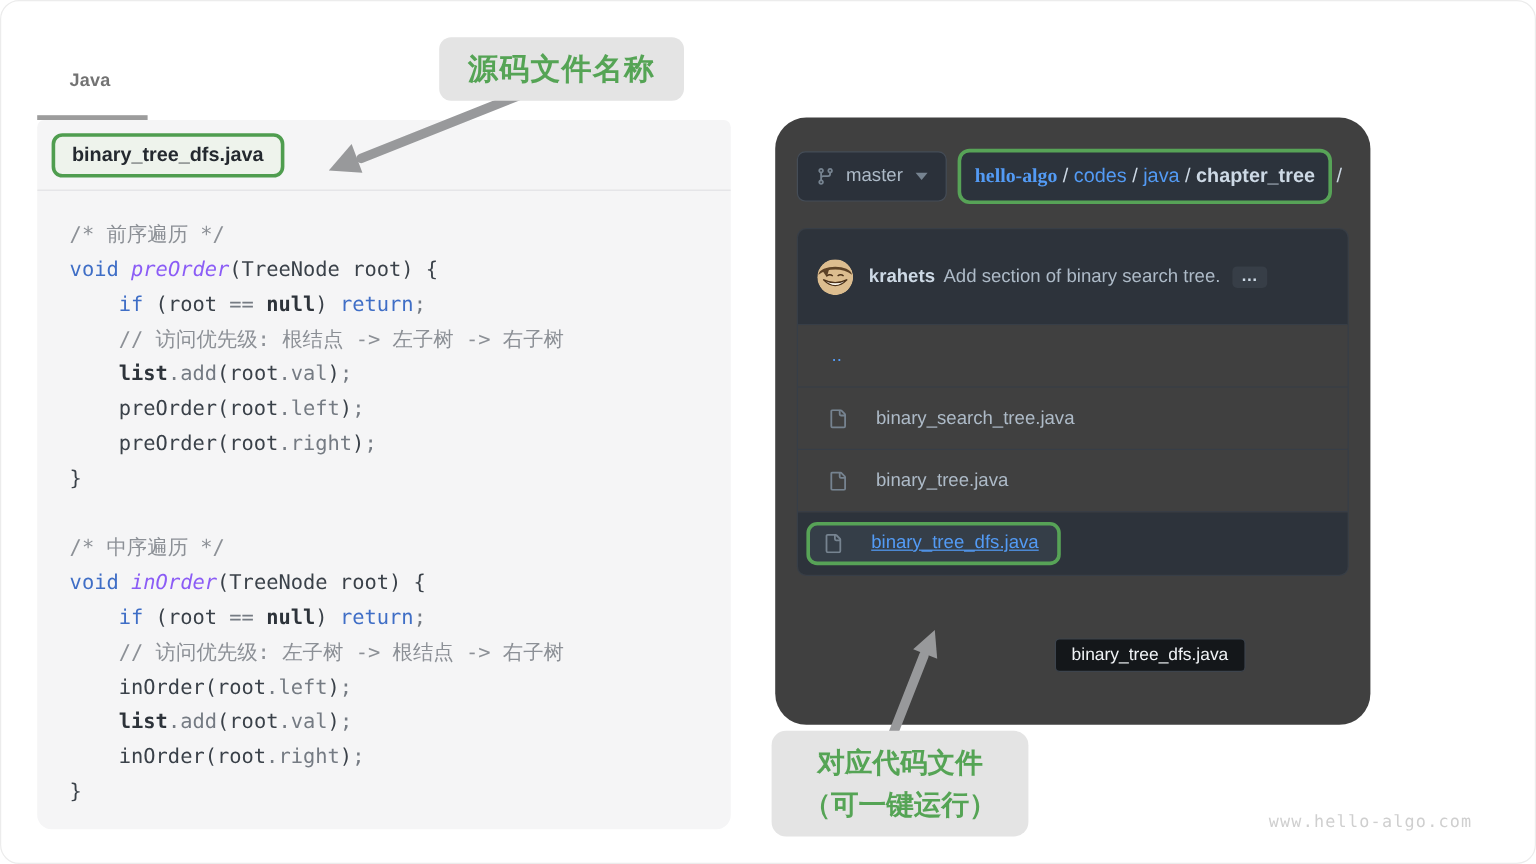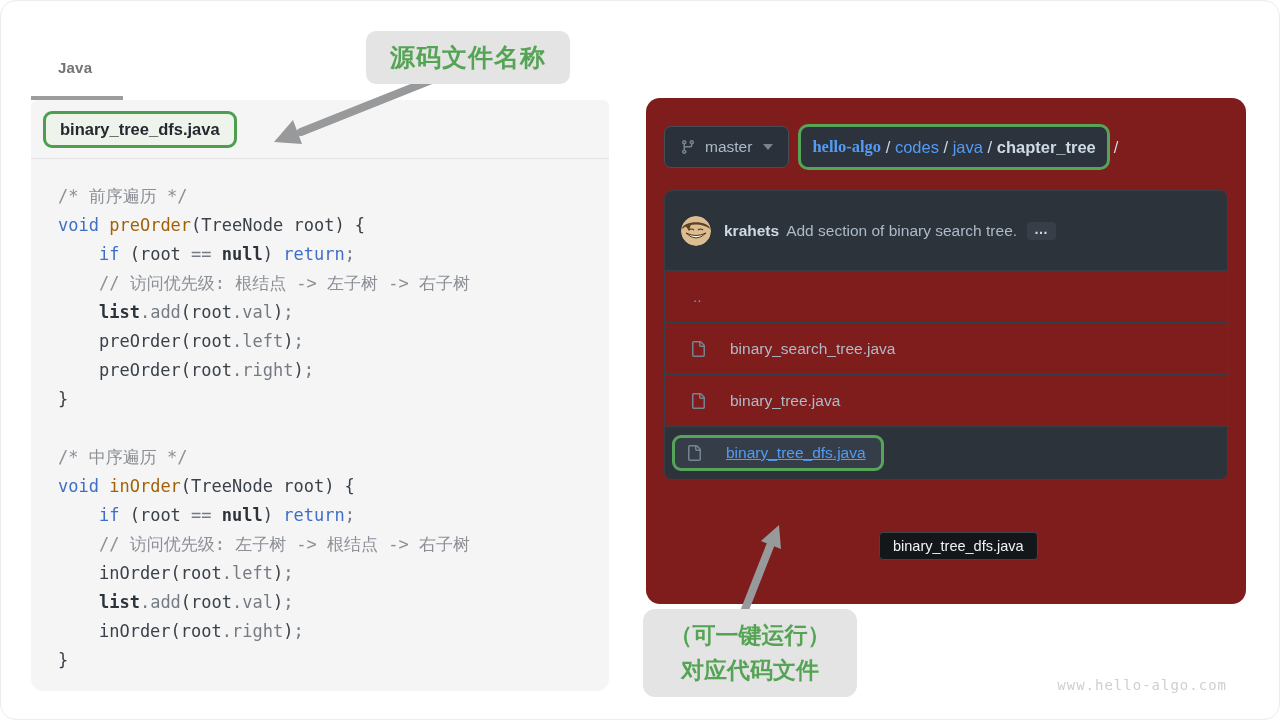--- a/index.html
+++ b/index.html
@@ -10,27 +10,27 @@
   
   .tab-label { position:absolute; left:57px; top:58px; font-size:15px; font-weight:bold; color:#737373; letter-spacing:.2px; }
   .tab-underline { position:absolute; left:30px; top:95px; width:92px; height:4px; background:#9c9c9c; }
   .code-panel { position:absolute; left:30px; top:99px; width:578px; height:591px; background:#f5f5f6; border-radius:6px 6px 12px 12px; overflow:hidden; }
   .code-header { height:59px; border-bottom:1px solid #e2e2e4; position:relative; }
   .filename-chip { position:absolute; left:12px; top:11px; border:3px solid #4f9d4f; background:#eef3ec; border-radius:9px; padding:6px 14px; font-size:16.5px; font-weight:bold; color:#24292f; }
   .code-block { padding:23px 10px 0 27px; font-family:"DejaVu Sans Mono", monospace; font-size:17px; line-height:29px; white-space:pre; color:#3a4149; }
   .code-line { height:29px; }
   .tk-p  { color:#3a4149; }
   .tk-k  { color:#3f6ec6; }
-  .tk-f  { color:#a16207; }
+  .tk-f  { color:#8b5cf6;font-style:italic; }
   .tk-c  { color:#8c9096; }
   .tk-o  { color:#757b83; }
   .tk-b  { color:#2d333a; font-weight:bold; }
 
   
-  .gh-panel { position:absolute; left:645px; top:97px; width:600px; height:506px; background:#7f1d1d; border-radius:14px; overflow:hidden; color:#adbac7; }
+  .gh-panel { position:absolute; left:645px; top:97px; width:496px; height:506px; background:#404040; border-radius:26px; overflow:hidden; color:#adbac7; }
   .gh-header { display:flex; align-items:center; padding:26px 18px 0 18px; }
   .branch-btn { display:flex; align-items:center; gap:9px; height:42px; padding:0 15px; background:#2b313a; border:1px solid #454d57; border-radius:7px; color:#adbac7; font-size:15.5px; }
   .branch-btn svg { display:block; }
   .caret-down { width:0; height:0; border-left:5px solid transparent; border-right:5px solid transparent; border-top:6px solid #768390; margin-left:2px; }
   .breadcrumb-box { display:flex; align-items:center; margin-left:9px; height:46px; border:3px solid #57a357; border-radius:10px; background:#2c333c; padding:0 11px; font-size:16.5px; white-space:pre; }
   .bc-link-bold { color:#539bf5; font-weight:bold;font-family:Liberation Serif, serif; }
   .bc-link { color:#539bf5; }
   .bc-sep { color:#cdd9e5; }
   .bc-plain-bold { color:#cdd9e5; font-weight:bold; }
   .bc-trailing { color:#cdd9e5; font-size:16.5px; margin-left:4px; }
@@ -143,18 +143,18 @@
       <polygon points="273,141 292,119 301,143" stroke="none"></polygon>
     </g>
     <g stroke="#98999b" fill="#98999b">
       <line x1="743" y1="611" x2="769" y2="545" stroke-width="8" stroke-linecap="round"></line>
       <polygon points="778,524 780,548 760,540" stroke="none"></polygon>
     </g>
   </svg>
 
   <div class="callout callout-top">源码文件名称</div>
   <div class="callout callout-bottom">
+    <div>对应代码文件</div>
     <div>（可一键运行）</div>
-    <div>对应代码文件</div>
   </div>
 
   <div class="watermark">www.hello-algo.com</div>
 </div>
 
 </body></html>

